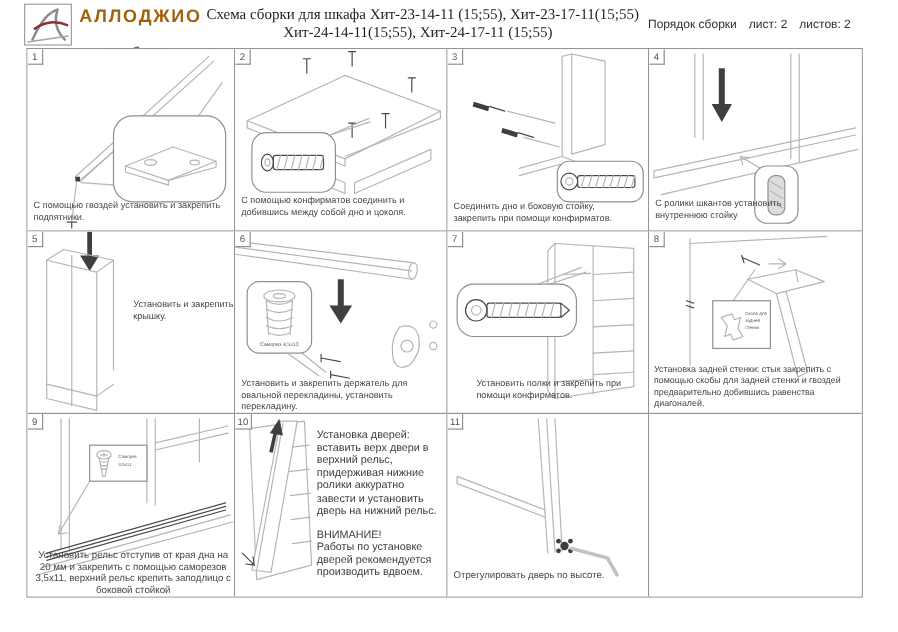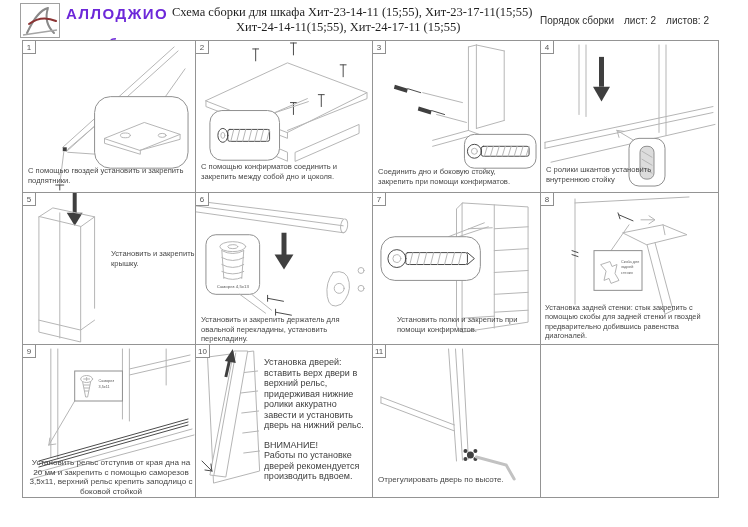--- a/index.html
+++ b/index.html
@@ -1,20 +1,20 @@
 <!DOCTYPE html>
 <html><head>
 <meta charset="utf-8">
 <style>
   html,body{margin:0;padding:0;background:#fff;}
   .page{position:relative;width:748px;height:527px;background:#ffffff;overflow:hidden;
         font-family:"Liberation Sans",sans-serif;color:#4a4a4a;}
   
   .logo-box{position:absolute;left:20px;top:3px;width:38px;height:33px;border:1px solid #a0a0a0;background:#fff;}
-  .brand{position:absolute;left:66px;top:6px;color:#6d28d9;line-height:1;}
+  .brand{position:absolute;left:66px;top:6px;color:#a16207;line-height:1;}
   .brand-1{font-size:15px;font-weight:bold;letter-spacing:1.5px;}
   .brand-2{font-size:13px;font-weight:bold;letter-spacing:2px;margin-left:22px;margin-top:16px;}
   .title{position:absolute;left:172px;top:5px;font-family:"Liberation Serif",serif;font-size:12.5px;color:#1f1f1f;line-height:1.22;}
   .title-line2{margin-left:64px;}
   .sheet-info{position:absolute;left:540px;top:15px;font-size:10px;color:#2e2e2e;white-space:nowrap;}
   .sheet-info span{margin-right:10px;}
   
   .sheet{position:absolute;left:22px;top:40px;width:697px;height:458px;box-sizing:border-box;
          border:1px solid #949494;display:grid;
          grid-template-columns:173px 177px 168px 1fr;grid-template-rows:152px 152px 1fr;}
@@ -95,21 +95,21 @@
         <path class="dk" d="M126,54 v12 M123,54 h6"></path>
         <path class="dk" d="M98,62 v12 M95,62 h6"></path>
         <line class="ln" x1="70" y1="76" x2="112" y2="58"></line>
         <line class="ln" x1="80" y1="72" x2="113" y2="61"></line>
         <rect class="callout" x="14" y="70" width="70" height="50" rx="12"></rect>
         <ellipse class="dk" cx="27" cy="95" rx="5" ry="7"></ellipse>
         <ellipse class="ln" cx="27" cy="95" rx="2" ry="3"></ellipse>
         <rect class="dk" x="32" y="89" width="42" height="12" rx="2"></rect>
         <path class="ln" d="M38,89 l-3,12 M44,89 l-3,12 M50,89 l-3,12 M56,89 l-3,12 M62,89 l-3,12 M68,89 l-3,12 M74,89 l-3,12"></path>
       </svg>
-      <div class="cap" style="left:5px;top:121px;width:168px;">С помощью конфирматов соединить и закрепить между собой дно и цоколя.</div>
+      <div class="cap" style="left:5px;top:121px;width:168px;">С помощью конфирматов соединить и добившись между собой дно и цоколя.</div>
     </div>
 
     <div class="cell">
       <div class="num">3</div>
       <svg class="art" viewBox="0 0 168 152" preserveAspectRatio="none">
         <path class="ln" d="M96,6 L96,90 M104,4 L104,88 M96,6 L104,4 M132,10 L132,80 M104,4 L132,10 M104,88 L132,80"></path>
         <path class="ln" d="M60,100 L96,90 M60,106 L100,95 M100,95 L150,116 M96,90 L150,110"></path>
         <path class="fill-dk" d="M22,44 l13,4 -1,4 -13,-4 z"></path>
         <line class="dk" x1="35" y1="48" x2="48" y2="52"></line>
         <path class="fill-dk" d="M46,66 l13,4 -1,4 -13,-4 z"></path>

